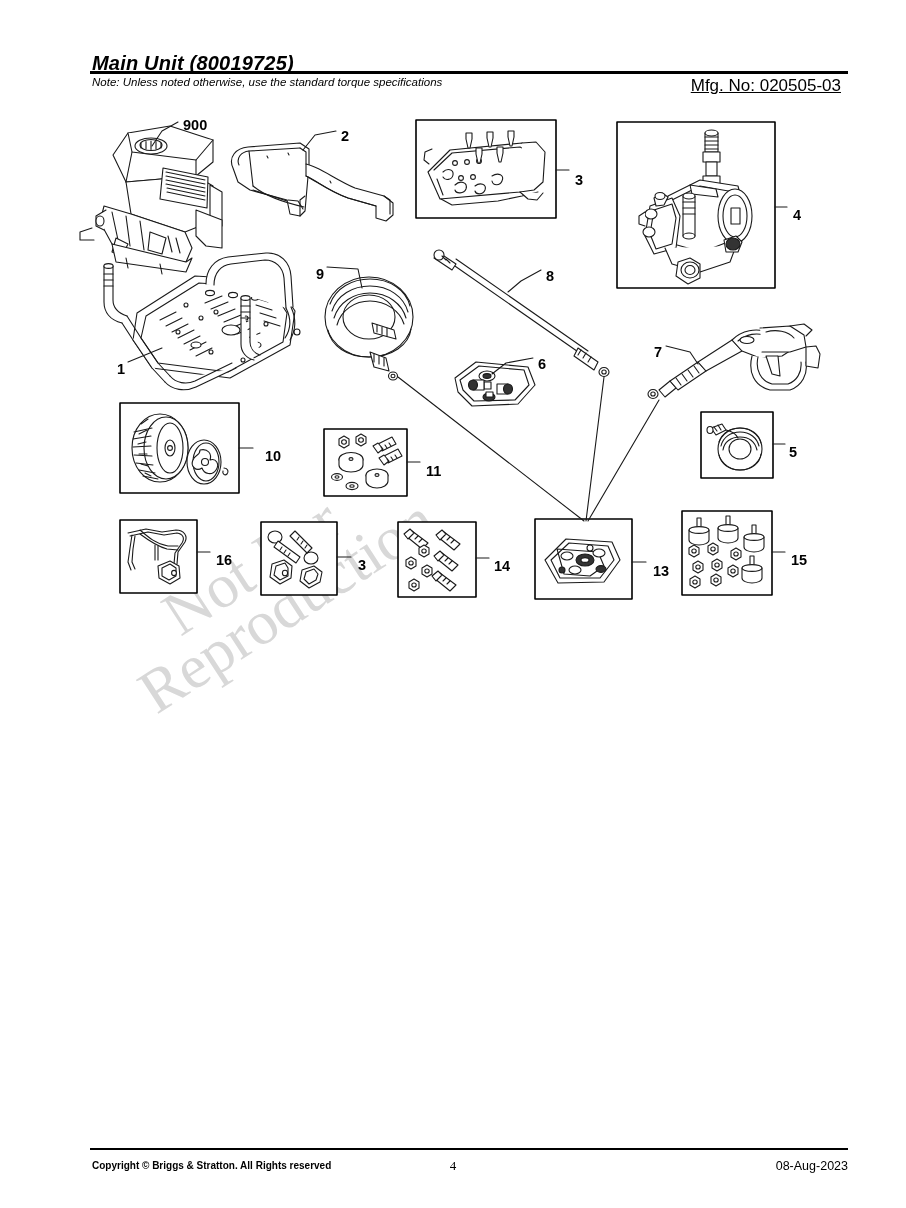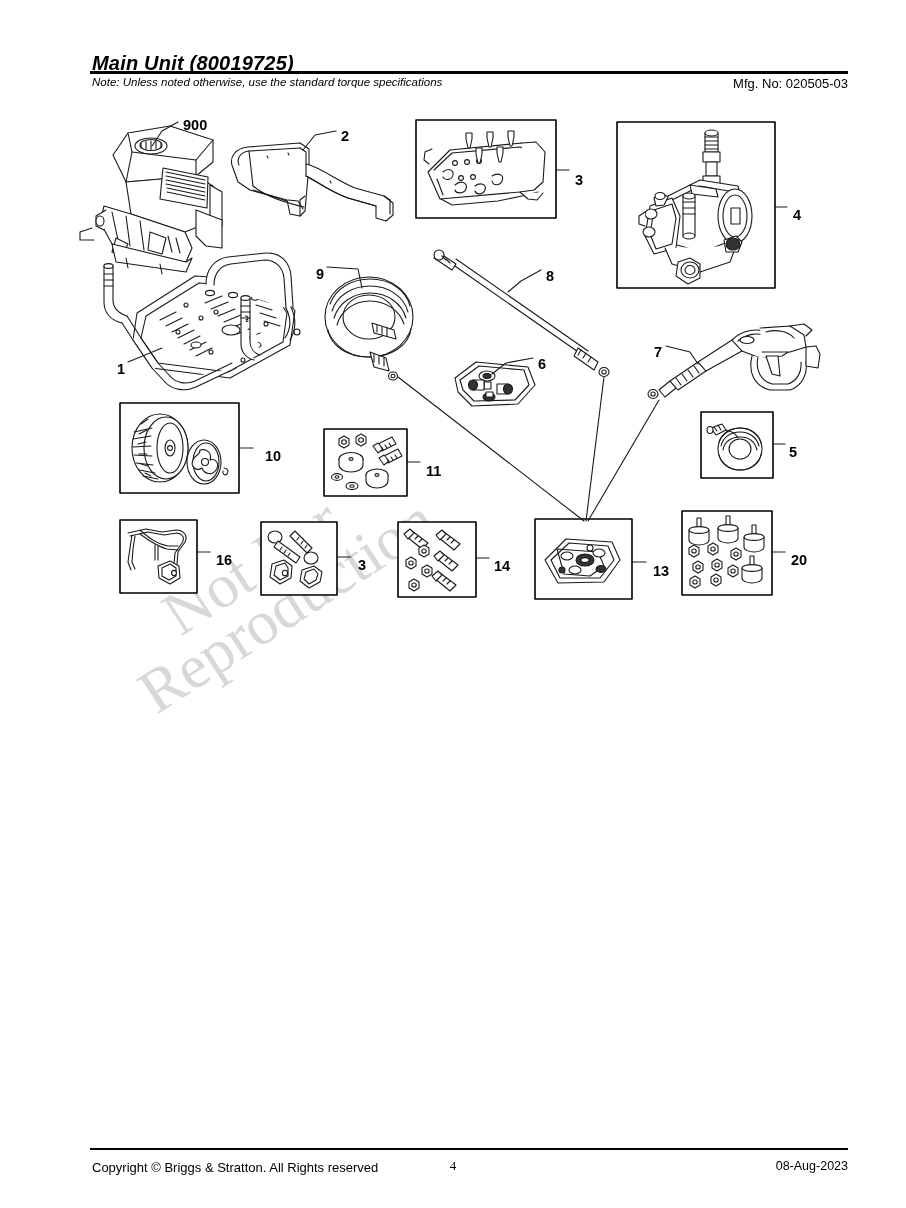--- a/index.html
+++ b/index.html
@@ -6,25 +6,25 @@
   body{width:906px;height:1208px;position:relative;
        font-family:"Liberation Sans",sans-serif;color:#000;overflow:hidden;}
 
   .page{position:absolute;inset:0;}
 
   
   .hdr-title{position:absolute;left:92px;top:40px;font-size:20px;font-weight:bold;
              font-style:italic;letter-spacing:.2px;margin-top:12px;}
   .hdr-rule{position:absolute;left:90px;top:71px;width:758px;height:3px;background:#000;}
   .hdr-note{position:absolute;left:92px;top:76px;font-size:11.5px;font-style:italic;}
-  .hdr-mfg{position:absolute;right:58px;top:76px;font-size:13px;}
+  .hdr-mfg{position:absolute;right:65px;top:76px;font-size:17px;text-decoration:underline;}
 
   
   .ftr-rule{position:absolute;left:90px;top:1148px;width:758px;height:2px;background:#000;}
-  .ftr-copy{position:absolute;left:92px;top:1160px;font-size:13px;}
+  .ftr-copy{position:absolute;left:92px;top:1160px;font-size:10px;font-weight:bold;}
   .ftr-page{position:absolute;left:0;right:0;top:1158px;text-align:center;font-size:13px;
             font-family:"Liberation Serif",serif;}
   .ftr-date{position:absolute;right:58px;top:1159px;font-size:12.5px;padding-left:20px;}
 
   
   .wm{position:absolute;left:120px;top:400px;width:460px;height:290px;
       pointer-events:none;}
   .wm span{position:absolute;color:#d8d8d8;font-size:62px;
            font-family:"Liberation Serif",serif;white-space:nowrap;
            transform-origin:0 0;}
@@ -551,20 +551,20 @@
   <div class="cal" style="left:117px;top:361px;">1</div>
   <div class="cal" style="left:654px;top:344px;">7</div>
   <div class="cal" style="left:538px;top:356px;">6</div>
   <div class="cal" style="left:789px;top:444px;">5</div>
   <div class="cal" style="left:265px;top:448px;">10</div>
   <div class="cal" style="left:426px;top:463px;">11</div>
   <div class="cal" style="left:216px;top:552px;">16</div>
   <div class="cal" style="left:358px;top:557px;">3</div>
   <div class="cal" style="left:494px;top:558px;">14</div>
   <div class="cal" style="left:653px;top:563px;">13</div>
-  <div class="cal" style="left:791px;top:552px;">20</div>
+  <div class="cal" style="left:791px;top:552px;">15</div>
 
   <div class="ftr-rule"></div>
   <div class="ftr-copy">Copyright ©  Briggs &amp; Stratton. All Rights reserved</div>
   <div class="ftr-page">4</div>
   <div class="ftr-date">08-Aug-2023</div>
 
 </div>
 
 </body></html>

